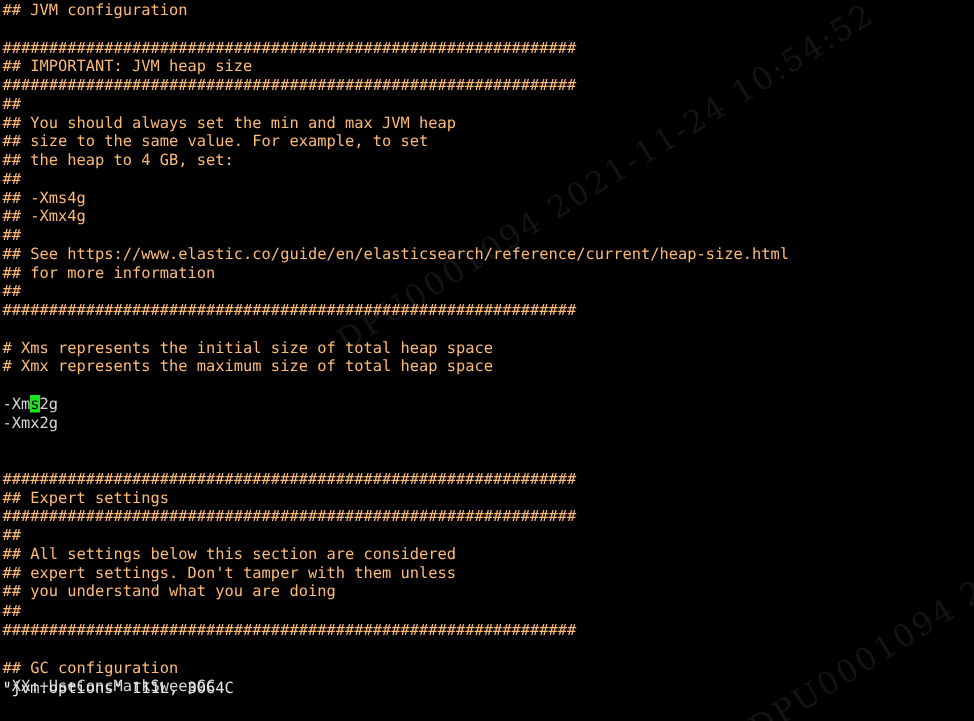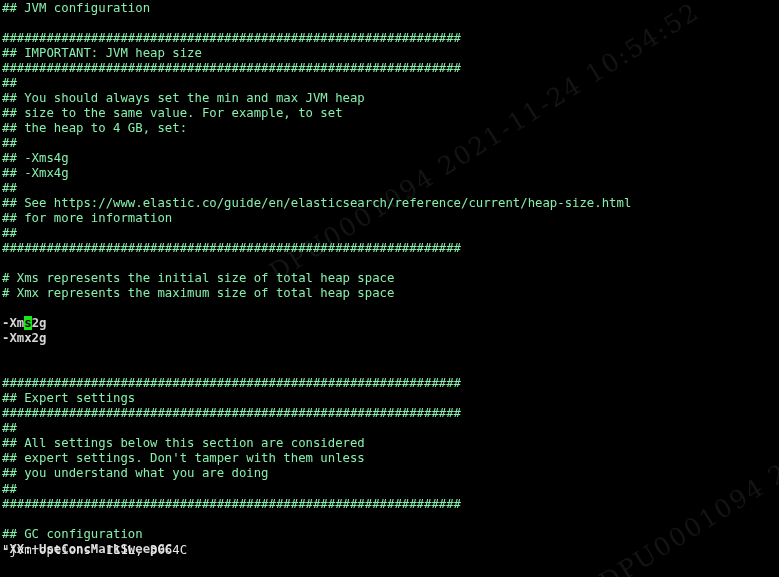--- a/index.html
+++ b/index.html
@@ -24,25 +24,24 @@
     top: 1px;
     z-index: 2;
     white-space: pre;
   }
   .line {
     height: 15.03px;
     white-space: pre;
     font-family: "DejaVu Sans Mono", "Liberation Mono", monospace;
   }
   .comment {
-    color: #86efac;
+    color: #fdba74;
   }
   .code {
     color: #d6d6d6;
-    font-weight: bold;
   }
   .blank {
     color: #000000;
   }
   #statusline {
     position: absolute;
     left: 2px;
     top: 543px;
     z-index: 3;
     white-space: pre;

